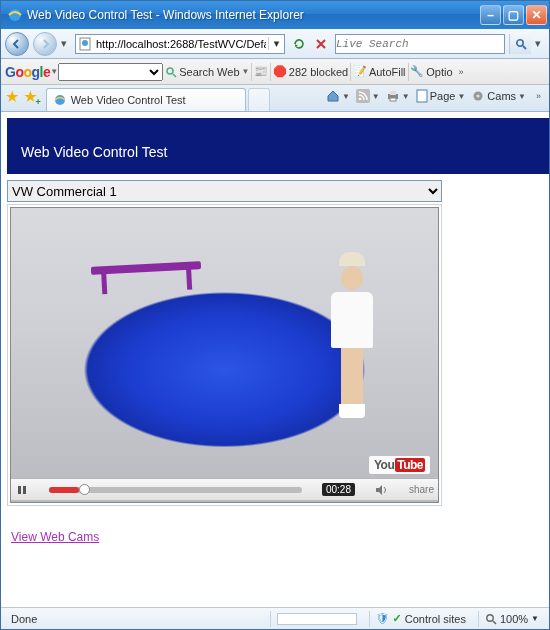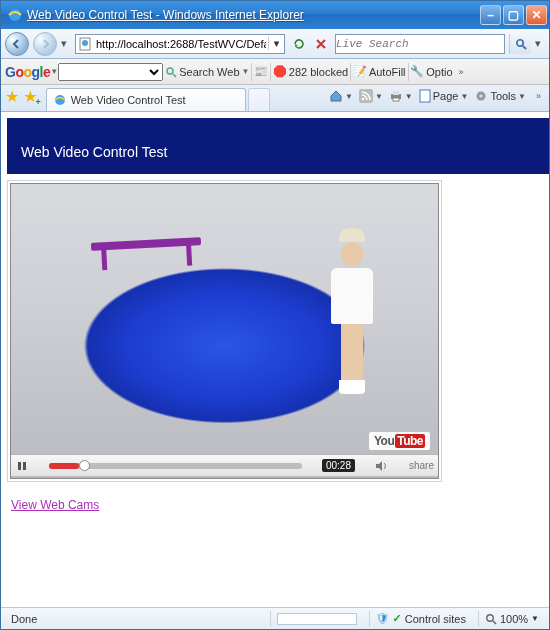--- a/index.html
+++ b/index.html
@@ -17,21 +17,21 @@
   .titlebar {
     height: 28px;
     background: linear-gradient(to bottom, #3d95e6 0%, #2b7ed1 45%, #1f6fc4 46%, #2d7fd0 100%);
     display: flex;
     align-items: center;
     padding: 0 2px 0 6px;
     color: #fff;
     font-size: 12px;
   }
   .titlebar .ie-icon { width: 16px; height: 16px; margin-right: 4px; }
-  .titlebar .title { flex: 1; text-shadow: 1px 1px 1px rgba(0,0,0,.3); text-decoration: underline; }
+  .titlebar .title { flex: 1; text-shadow: 1px 1px 1px rgba(0,0,0,.3); }
   .win-btn {
     width: 21px; height: 20px; margin-left: 2px;
     border-radius: 3px;
     display: flex; align-items: center; justify-content: center;
     font-weight: bold;
     border: 1px solid rgba(255,255,255,.5);
     background: linear-gradient(to bottom,#7fb8ec,#3c80c9);
     color: #fff;
   }
   .win-btn.close { background: linear-gradient(to bottom,#f5a98c,#e25f35); }
@@ -199,21 +199,21 @@
     display:flex; align-items:center; padding:0 4px; gap:20px;
     font-size:10px; color:#444;
   }
   .play{width:14px;height:14px;display:flex;align-items:center;justify-content:center;}
   .progress{flex:1;height:6px;background:#bcbcbc;border-radius:3px;position:relative;}
   .progress .loaded{position:absolute;left:0;top:0;bottom:0;width:12%;background:#d33;border-radius:3px;}
   .progress .thumb-dot{position:absolute;left:12%;top:-3px;width:11px;height:11px;border-radius:50%;background:#fff;border:1px solid #888;}
   .time-badge{background:#222;color:#fff;padding:1px 4px;border-radius:2px;font-size:10px;}
   .vol{color:#666;font-size:12px;}
   .share{color:#777;}
-  .link-row { margin: 16px 10px; }
+  .link-row { margin: 24px 10px; }
   .link-row a { color: #aa2fbb; font-size: 12px; text-decoration: underline; }
   
   .statusbar {
     position:absolute; left:0; right:0; bottom:0; height:22px;
     background: linear-gradient(#f4f8fc,#e4ecf5);
     border-top:1px solid #b8c9da;
     display:flex; align-items:center; font-size:11px; color:#333;
     padding: 0 4px; gap:6px;
   }
   .statusbar .cell { padding:0 6px; border-left:1px solid #c6d3e0; height:16px; display:flex;align-items:center;gap:3px;}
@@ -376,33 +376,36 @@
       <span>Page</span>
       <span class="drop2">▼</span>
     </span>
     <span class="rtbtn">
       <span>
           <svg width="14" height="14" viewBox="0 0 14 14">
             <circle cx="7" cy="7" r="4.5" fill="#999"></circle>
             <circle cx="7" cy="7" r="1.6" fill="#ddd"></circle>
           </svg>
         </span>
-      <span>Tools</span>
+      <span>Cams</span>
       <span class="drop2">▼</span>
     </span>
     <span class="chev">»</span>
   </div>
 </div>
 
 <div class="content-scroll">
   <div class="content-inner">
     <div class="page-header">
       <span>Web Video Control Test</span>
     </div>
     <div class="video-pane">
+      <select class="video-select">
+        <option>VW Commercial 1</option>
+      </select>
       <div class="player-frame">
         <div class="player">
           <div class="thumb"></div>
           <div class="spoiler"></div>
           <div class="person">
             <div class="hair"></div>
               <div class="head"></div>
               <div class="body"></div>
               <div class="legs"></div>
               <div class="boots"></div>

